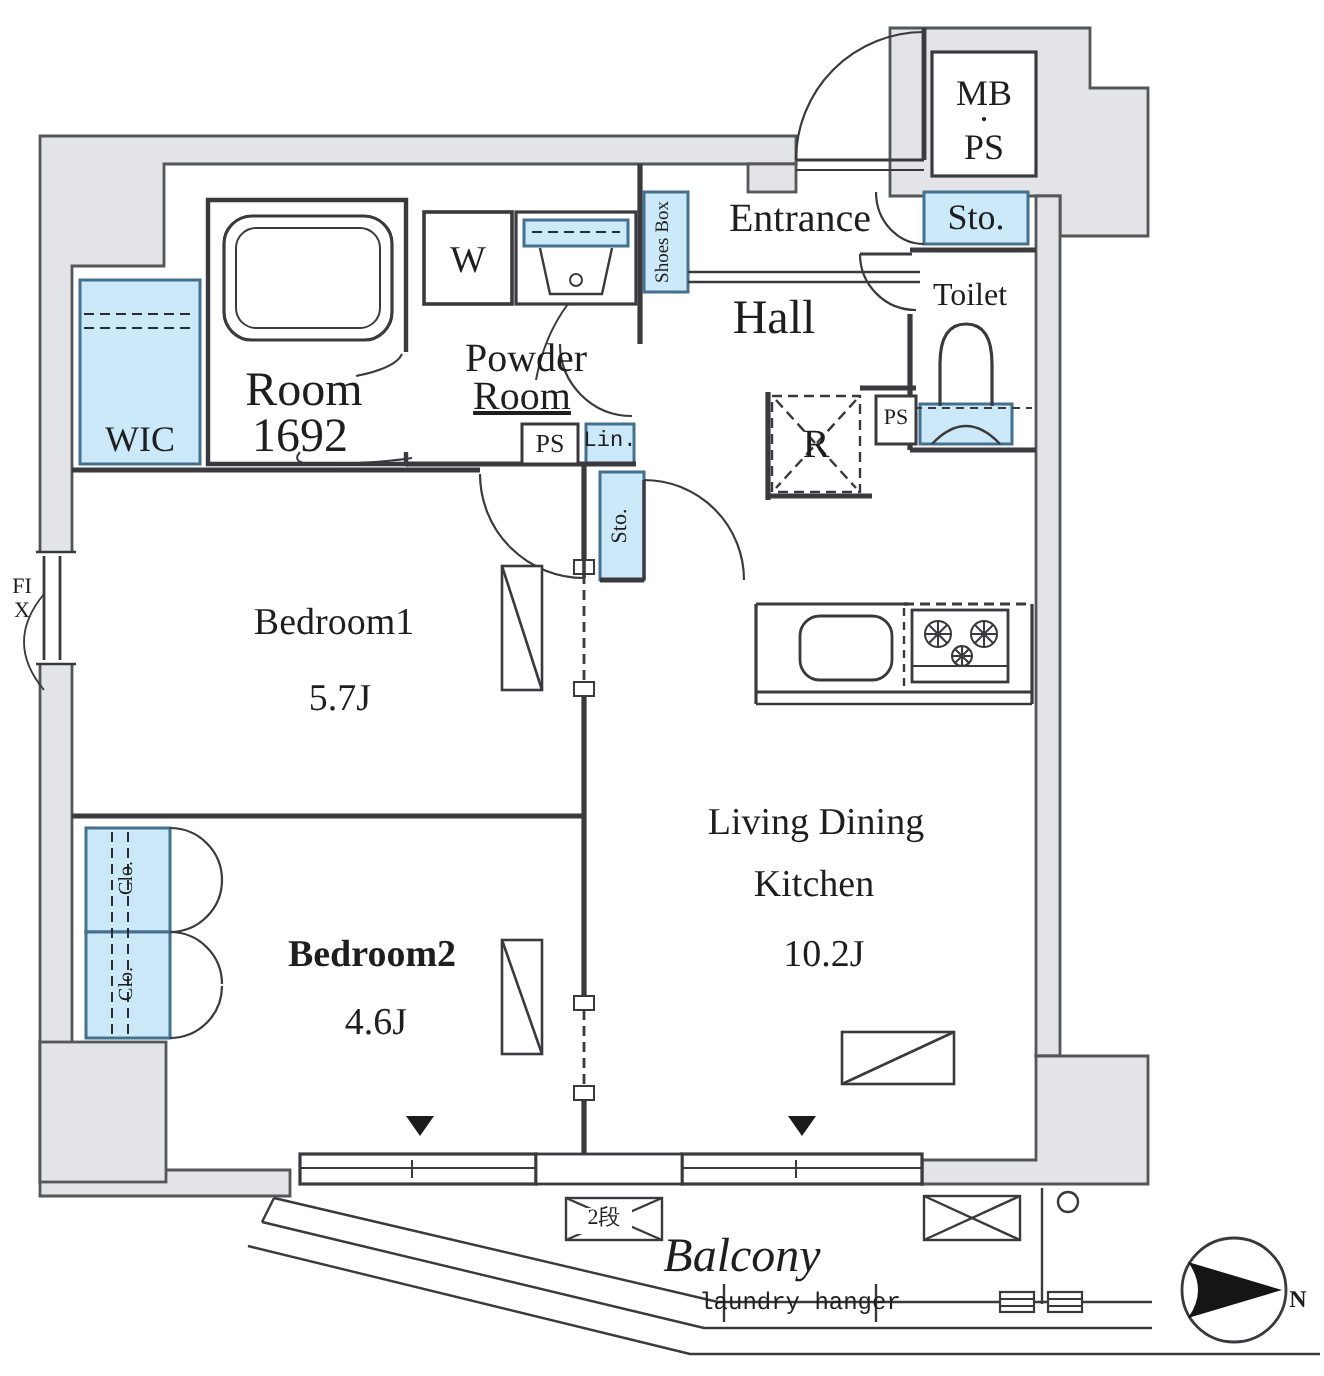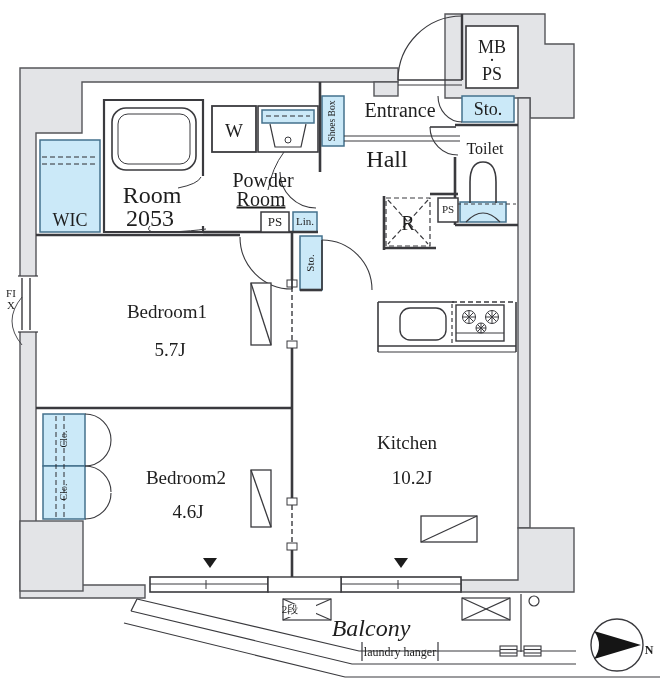--- a/index.html
+++ b/index.html
@@ -222,41 +222,42 @@
     <path d="M594,631 L641,645 L594,659 Q604,645 594,631 Z" fill="#151515"></path>
   </g>
 </svg>
 
 <div class="label s17" style="left:400px;top:110px;">Entrance</div>
 <div class="label s18" style="left:387px;top:160px;">Hall</div>
 <div class="label s16" style="left:485px;top:149px;">Toilet</div>
 <div class="label s17" style="left:263px;top:180px;">Powder</div>
 <div class="label s17" style="left:261px;top:199px;text-decoration:underline;">Room</div>
 <div class="label s18" style="left:152px;top:196px;">Room</div>
-<div class="label s18" style="left:150px;top:219px;">2053</div>
+<div class="label s18" style="left:150px;top:219px;">1692</div>
 <div class="label s14" style="left:70px;top:220px;">WIC</div>
 <div class="label s19" style="left:167px;top:312px;">Bedroom1</div>
 <div class="label s19" style="left:170px;top:350px;">5.7J</div>
-<div class="label s19" style="left:186px;top:478px;">Bedroom2</div>
+<div class="label s19" style="left:186px;top:478px;font-weight:bold;">Bedroom2</div>
 <div class="label s19" style="left:188px;top:512px;">4.6J</div>
+<div class="label s19" style="left:408px;top:412px;">Living Dining</div>
 <div class="label s19" style="left:407px;top:443px;text-align:center;">Kitchen</div>
 <div class="label s19" style="left:412px;top:478px;text-align:center;">10.2J</div>
 <div class="label s18" style="left:371px;top:629px;font-style:italic;">Balcony</div>
 
 <div class="label s19" style="left:234px;top:131px;">W</div>
 <div class="label s14" style="left:492px;top:47px;">MB</div>
 <div class="label s14" style="left:492px;top:60px;">·</div>
 <div class="label s14" style="left:492px;top:74px;">PS</div>
 <div class="label s14" style="left:488px;top:109px;">Sto.</div>
 <div class="label rot s9" style="left:333px;top:121px;">Shoes Box</div>
 <div class="label s13" style="left:275px;top:222px;">PS</div>
-<div class="label s11" style="left:305px;top:222px;">Lin.</div>
+<div class="label s11" style="left:305px;top:222px;font-family:Liberation Mono, monospace;">Lin.</div>
 <div class="label rot s11" style="left:311px;top:263px;">Sto.</div>
 <div class="label s17" style="left:408px;top:223px;">R</div>
 <div class="label s11" style="left:448px;top:210px;">PS</div>
 <div class="label stack s11" style="left:11px;top:300px;">FIX</div>
 <div class="label rot s10" style="left:64px;top:439px;">Clo.</div>
 <div class="label rot s10" style="left:64px;top:492px;">Clo.</div>
-<div class="label s11" style="left:290px;top:610px;">2段</div>
-<div class="label s12" style="left:400px;top:652px;">laundry hanger</div>
+<div class="label s11" style="left:302px;top:610px;">2段</div>
+<div class="label s12" style="left:400px;top:652px;font-family:Liberation Mono, monospace;">laundry hanger</div>
 <div class="label s12" style="left:649px;top:650px;font-weight:bold;">N</div>
 
 </div>
 
 </body></html>

